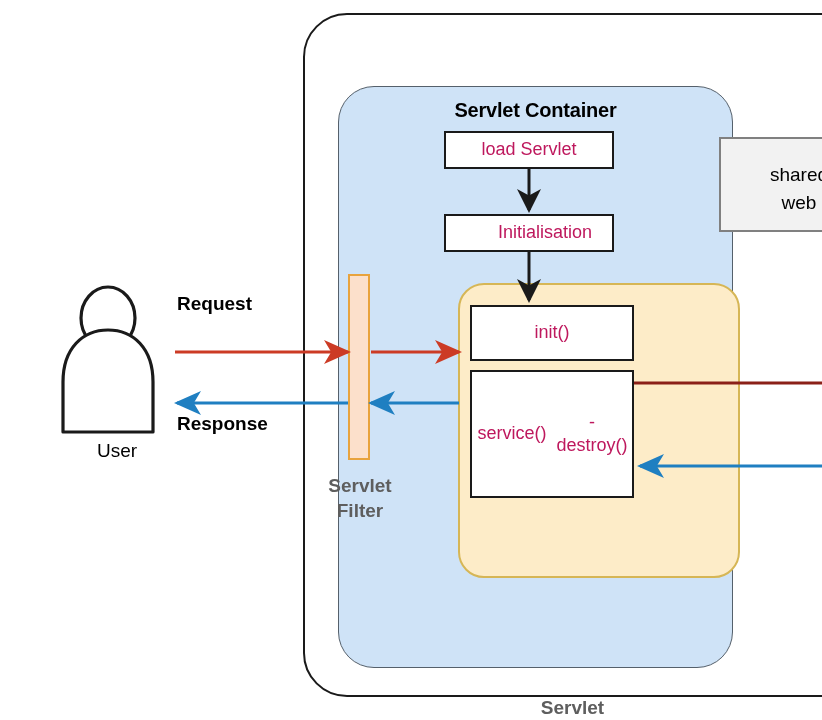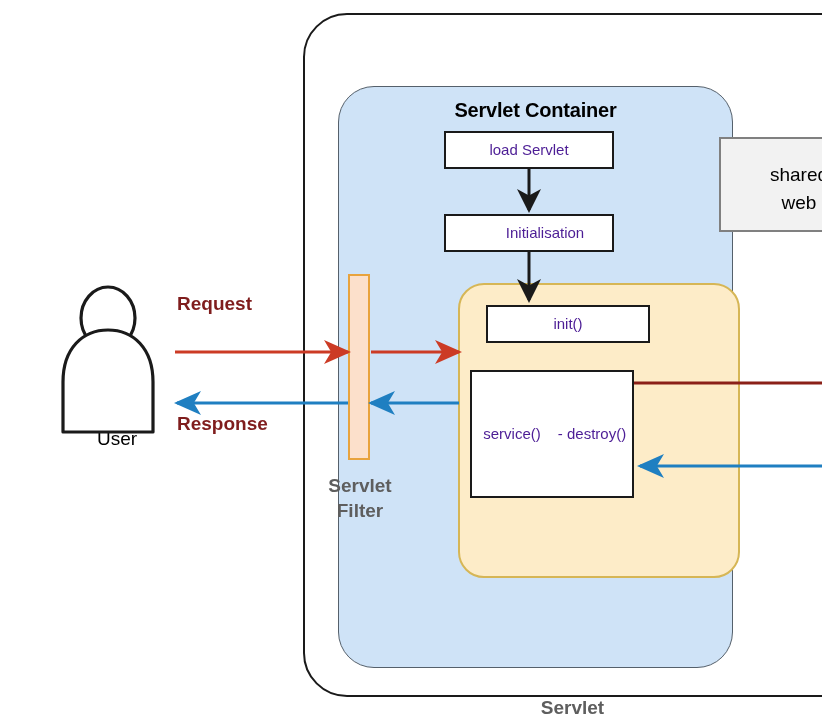--- a/index.html
+++ b/index.html
@@ -68,28 +68,28 @@
 
   
   .box {
     position: absolute;
     background: #ffffff;
     border: 2.5px solid #1a1a1a;
     box-sizing: border-box;
     display: flex;
     align-items: center;
     justify-content: center;
-    font-size: 15px;
-    color: #4c1d95;
+    font-size: 18px;
+    color: #be185d;
     text-align: center;
     line-height: 1.28;
   }
   .box-load-servlet { left: 444px; top: 131px; width: 170px; height: 38px; }
   .box-initialisation { left: 444px; top: 214px; width: 170px; height: 38px; padding-left: 32px; }
-  .box-init { left: 486px; top: 305px; width: 164px; height: 38px; }
+  .box-init { left: 470px; top: 305px; width: 164px; height: 56px; }
   .box-service { left: 470px; top: 370px; width: 164px; height: 128px; }
   .box-destroy { left: 472px; top: 521px; width: 162px; height: 41px; }
   .box-service > div { width: 100%; }
 
   
   .servlet-lifecycle {
     position: absolute;
     left: 458px;
     top: 283px;
     width: 282px;
@@ -138,28 +138,28 @@
     text-align: center;
     line-height: 1.45;
     padding-top: 22px;
   }
 
   
   .flow-label {
     position: absolute;
     font-size: 19px;
     font-weight: bold;
-    color: #7f1d1d;
+    color: #000000;
   }
   .label-request { left: 177px; top: 293px; }
   .label-response { left: 177px; top: 413px; }
   .label-user {
     position: absolute;
     left: 62px;
-    top: 428px;
+    top: 440px;
     width: 110px;
     text-align: center;
     font-size: 19px;
     color: #000000;
   }
 
   
   .overlay {
     position: absolute;
     left: 0;

